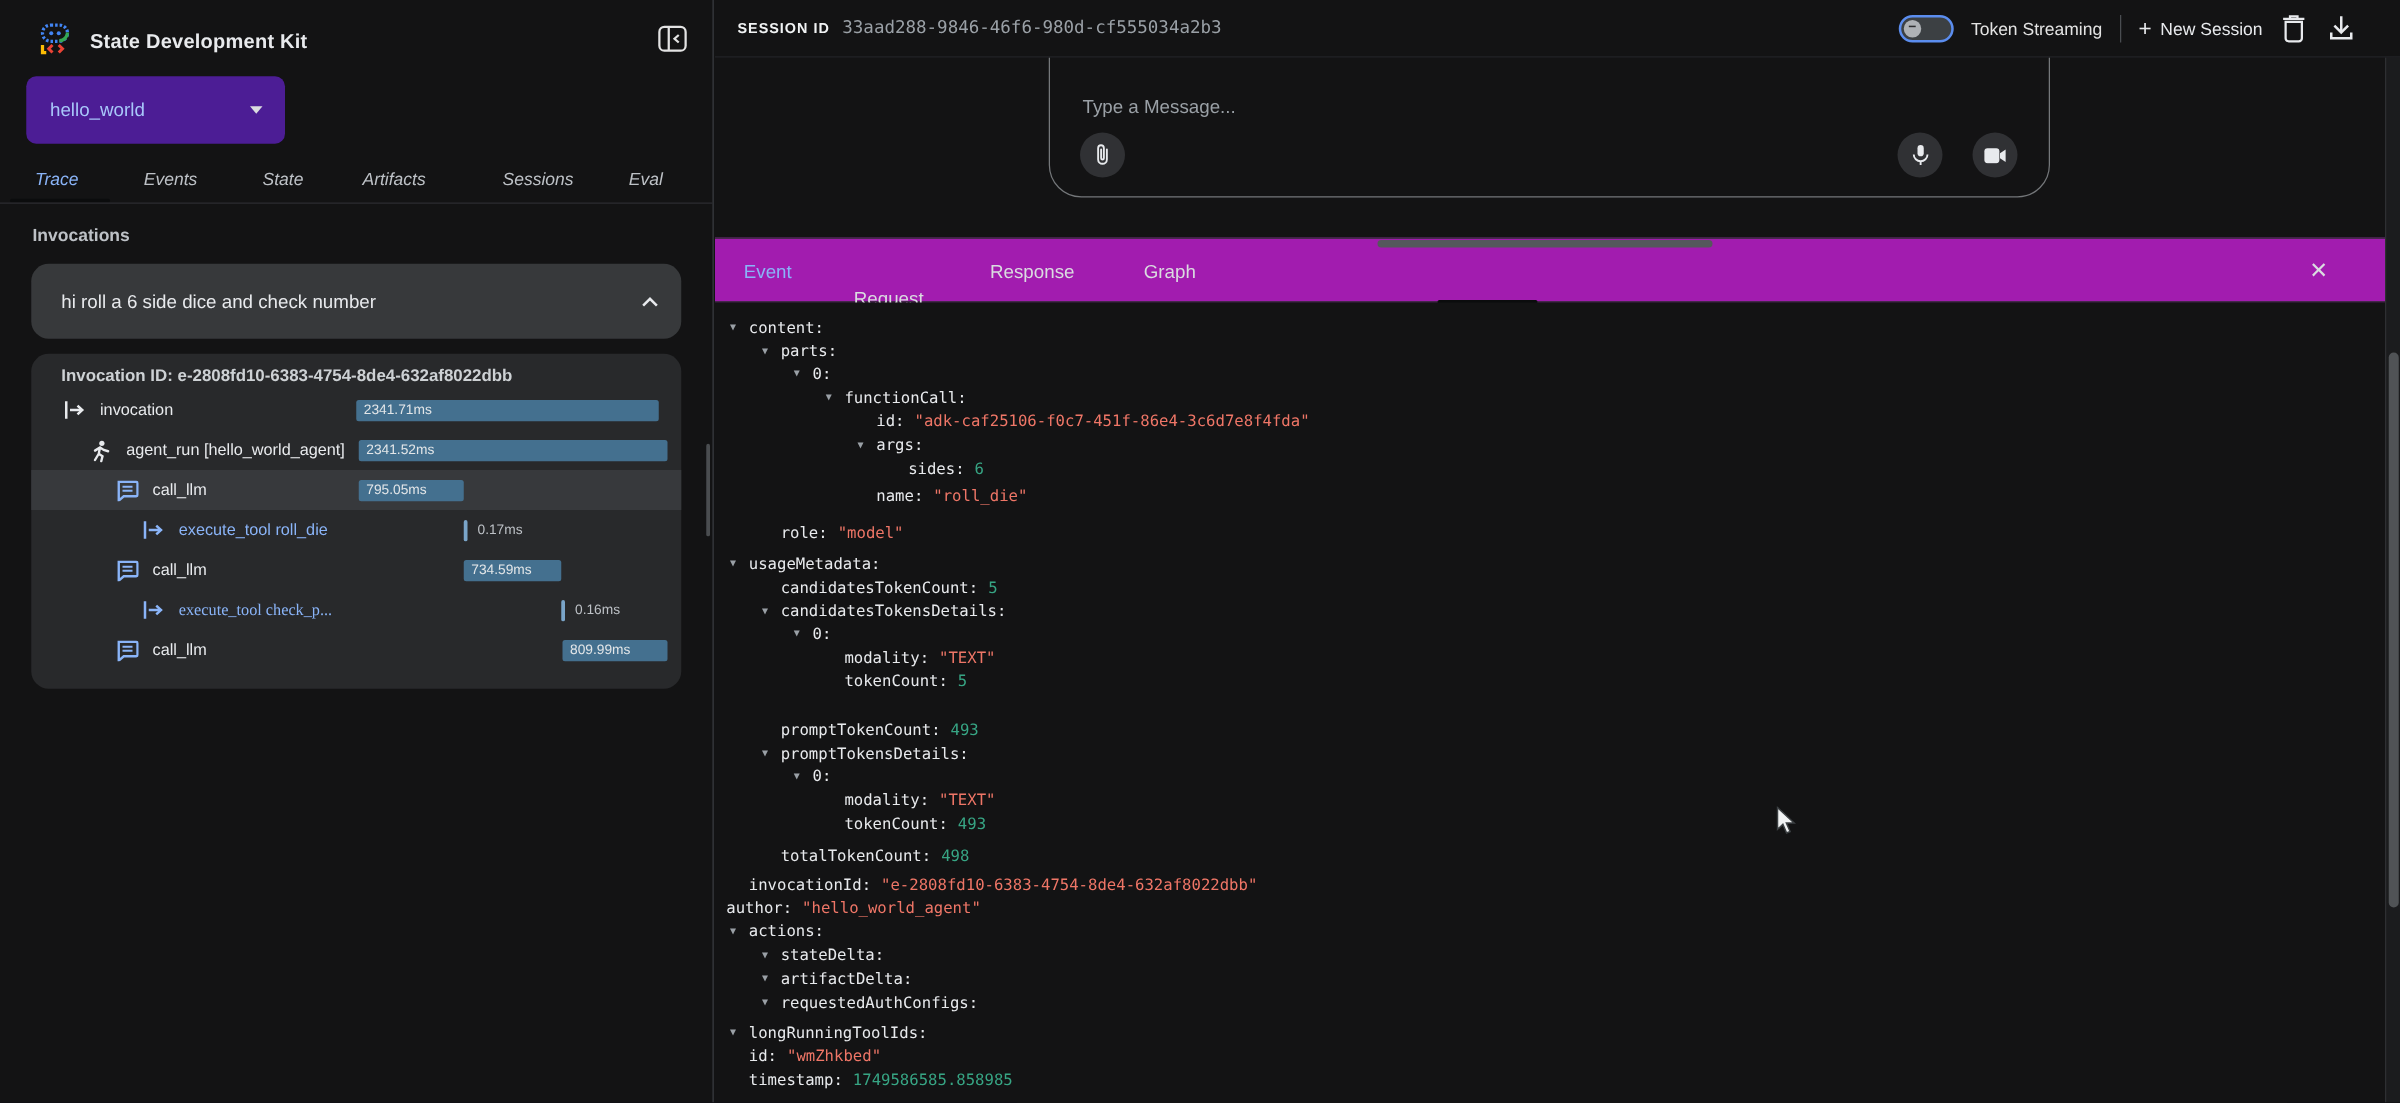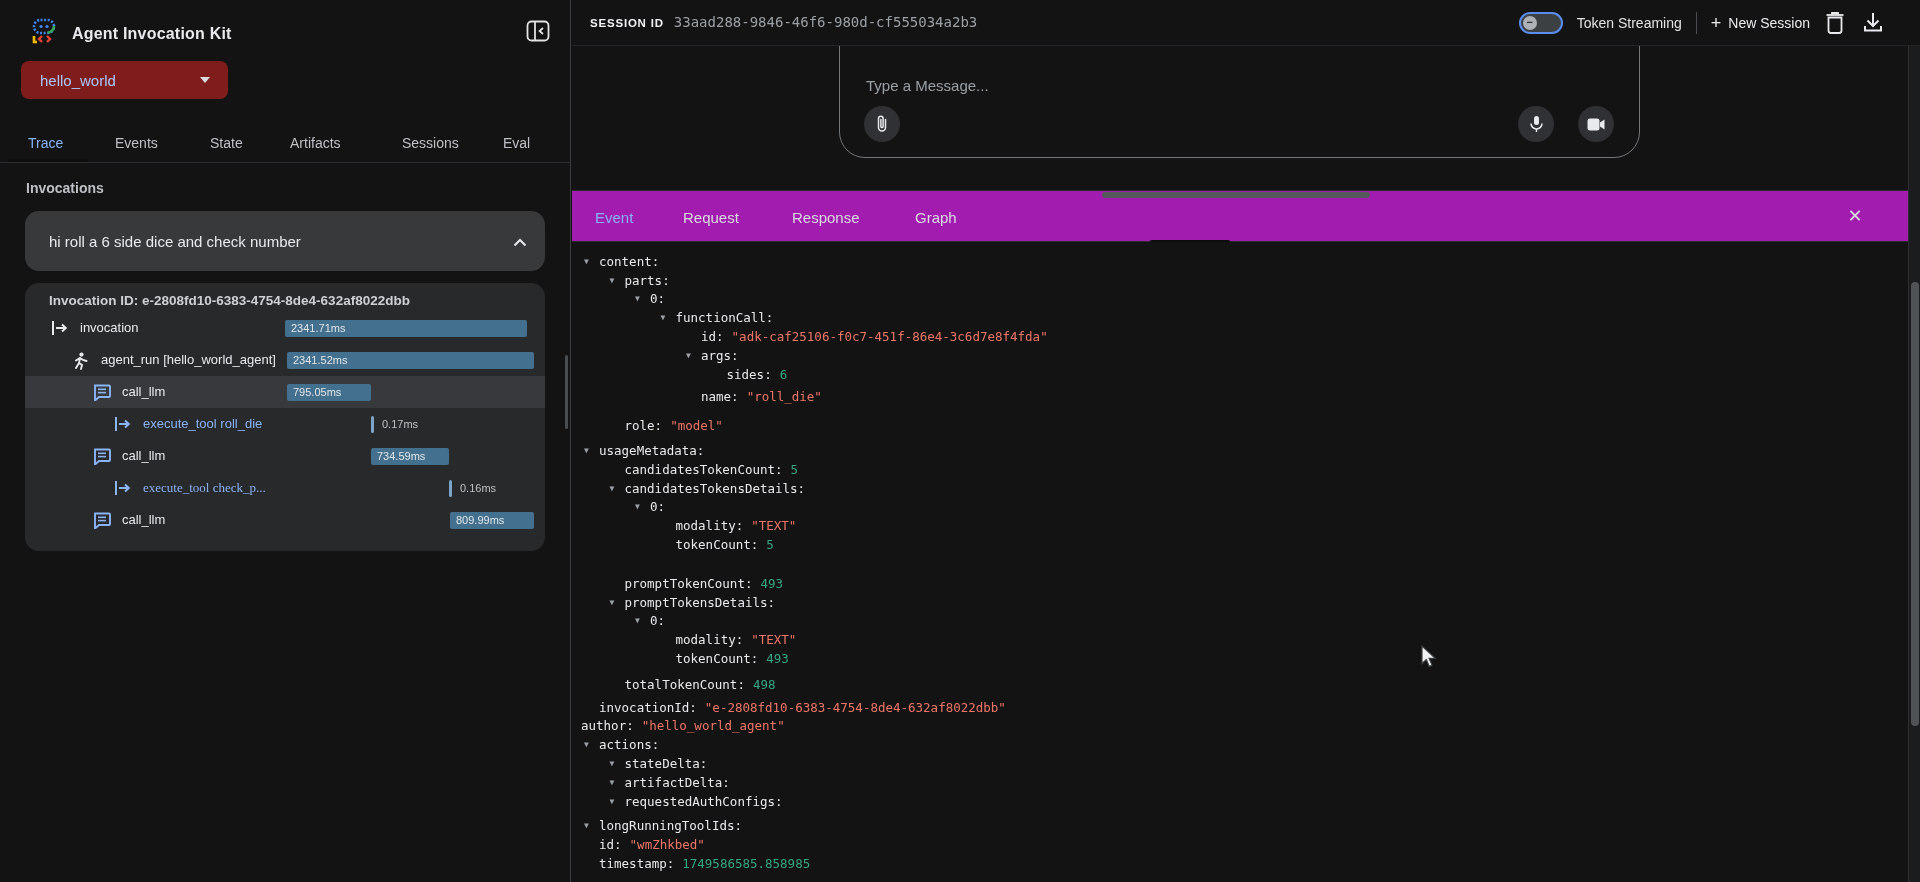--- a/index.html
+++ b/index.html
@@ -6,27 +6,27 @@
   html,body { width:1920px; height:882px; overflow:hidden; background:#131314;
               font-family:"Liberation Sans", sans-serif; color:#e3e3e3; }
   #stage { position:relative; width:1920px; height:882px; background:#131314; }
 
   
   #sidebar { position:absolute; left:0; top:0; width:571px; height:882px;
              border-right:1px solid #3a3c40; background:#131314; }
   #logo-row { position:absolute; left:30px; top:18px; height:32px; display:flex; align-items:center; gap:12px; }
   #app-title { font-size:16px; font-weight:bold; color:#e8eaed; letter-spacing:.2px; }
   #collapse-btn { position:absolute; left:526px; top:20px; width:24px; height:22px; cursor:pointer; }
-  #agent-select { position:absolute; left:21px; top:61px; width:207px; height:38px;
-                  background:#7f1d1d; border-radius:8px; display:flex; align-items:center;
+  #agent-select { position:absolute; left:21px; top:61px; width:207px; height:54px;
+                  background:#4c1d95; border-radius:8px; display:flex; align-items:center;
                   justify-content:space-between; padding:0 18px 0 19px; cursor:pointer; }
   #agent-select .val { color:#a8c7fa; font-size:15px; }
   #agent-select .caret { width:0; height:0; border-left:5px solid transparent; border-right:5px solid transparent;
                          border-top:6px solid #dadce0; }
-  #side-tabs { position:absolute; left:0; top:127px; width:570px; height:35px; }
+  #side-tabs { position:absolute; left:0; top:127px; width:570px; height:35px;font-style:italic; }
   .side-tab { position:absolute; top:0; height:33px; line-height:33px; font-size:14px; color:#bdc1c6; cursor:pointer; }
   .side-tab.active { color:#8ab4f8; }
   #side-tabs-divider { position:absolute; left:0; top:162px; width:570px; height:1px; background:#2c2d30; }
   .inkbar { position:absolute; height:3px; background:#0b0c0d; border-radius:2px; }
   #invocations-label { position:absolute; left:26px; top:180px; font-size:14px; font-weight:bold; color:#bdc1c6; }
 
   #msg-card { position:absolute; left:25px; top:211px; width:520px; height:60px;
               background:#37393b; border-radius:14px; cursor:pointer; }
   #msg-card .txt { position:absolute; left:24px; top:22px; font-size:15px; color:#e8eaed; }
   #msg-card .chev { position:absolute; right:18px; top:22px; }
@@ -106,21 +106,21 @@
       <span>
         <svg width="30" height="30" viewBox="0 0 30 30">
           <rect x="4" y="3" width="20" height="13" rx="6.5" fill="none" stroke="#4285f4" stroke-width="2.6" stroke-dasharray="2 1.6"></rect>
           <path d="M24 9a6.5 6.5 0 0 1-6.5 6.5" fill="none" stroke="#34a853" stroke-width="2.6"></path>
           <circle cx="11" cy="9.5" r="1.6" fill="#4285f4"></circle>
           <circle cx="17" cy="9.5" r="1.6" fill="#4285f4"></circle>
           <path d="M4 19v6h3" fill="none" stroke="#fbbc04" stroke-width="2.6"></path>
           <path d="M12 19l-3 3 3 3 M17 19l3 3-3 3" fill="none" stroke="#ea4335" stroke-width="2.4"></path>
         </svg>
       </span>
-      <span id="app-title">Agent Invocation Kit</span>
+      <span id="app-title">State Development Kit</span>
     </div>
     <span id="collapse-btn">
       <svg width="24" height="22" viewBox="0 0 24 22">
         <rect x="1.5" y="1.5" width="21" height="19" rx="4" fill="none" stroke="#e3e3e3" stroke-width="1.8"></rect>
         <line x1="9" y1="1.5" x2="9" y2="20.5" stroke="#e3e3e3" stroke-width="1.8"></line>
         <path d="M17 8l-3.4 3 3.4 3" fill="none" stroke="#e3e3e3" stroke-width="1.8"></path>
       </svg>
     </span>
 
     <div id="agent-select">
@@ -276,21 +276,21 @@
             <path d="M3 15v4.5h16V15" fill="none" stroke="#e8eaed" stroke-width="2"></path>
           </svg>
         </span>
       </div>
     </div>
 
     <div id="detail-band">
       <div id="hscroll-thumb"></div>
       <div id="det-tabs">
           <div class="det-tab active" style="left: 23px;">Event</div>
-          <div class="det-tab" style="left: 111px;">Request</div>
+          <div class="det-tab" style="left: 111px; margin-top: 22px;">Request</div>
           <div class="det-tab" style="left: 220px;">Response</div>
           <div class="det-tab" style="left: 343px;">Graph</div>
         </div>
       <div class="inkbar" style="left:578px; top:49px; width:80px;"></div>
       <span id="close-btn">✕</span>
     </div>
 
     <div id="json-pane">
         <div class="jline" style="padding-left: 27px;">
           <span class="arr" style="left: 12px;">▼</span>

